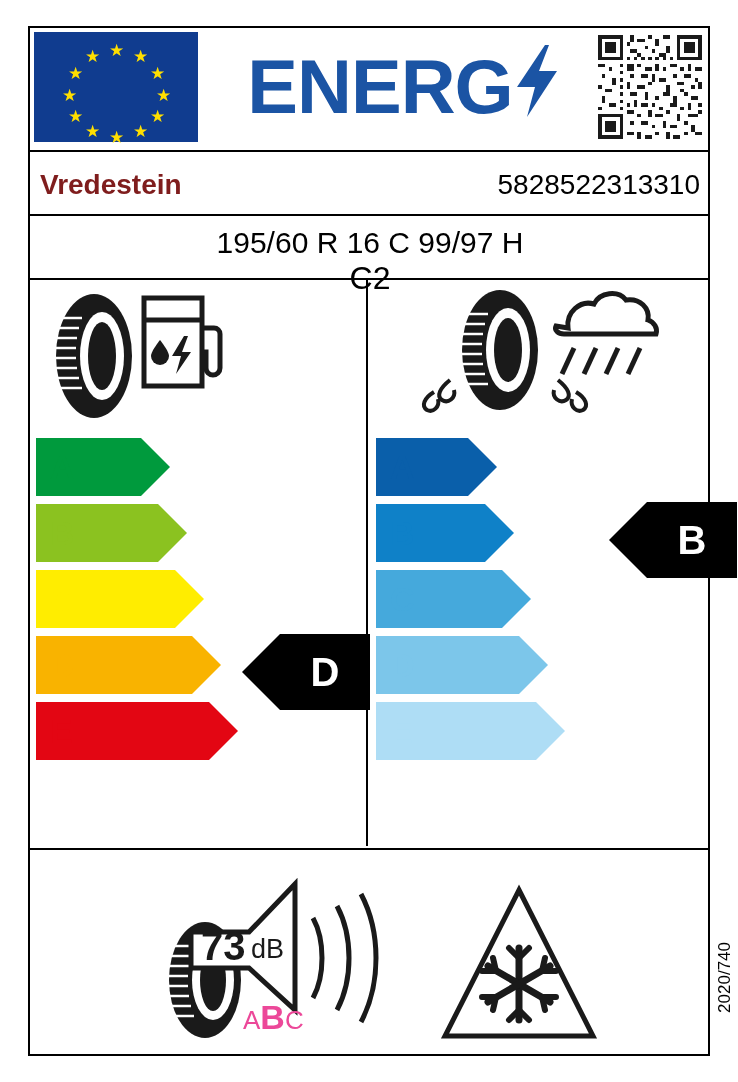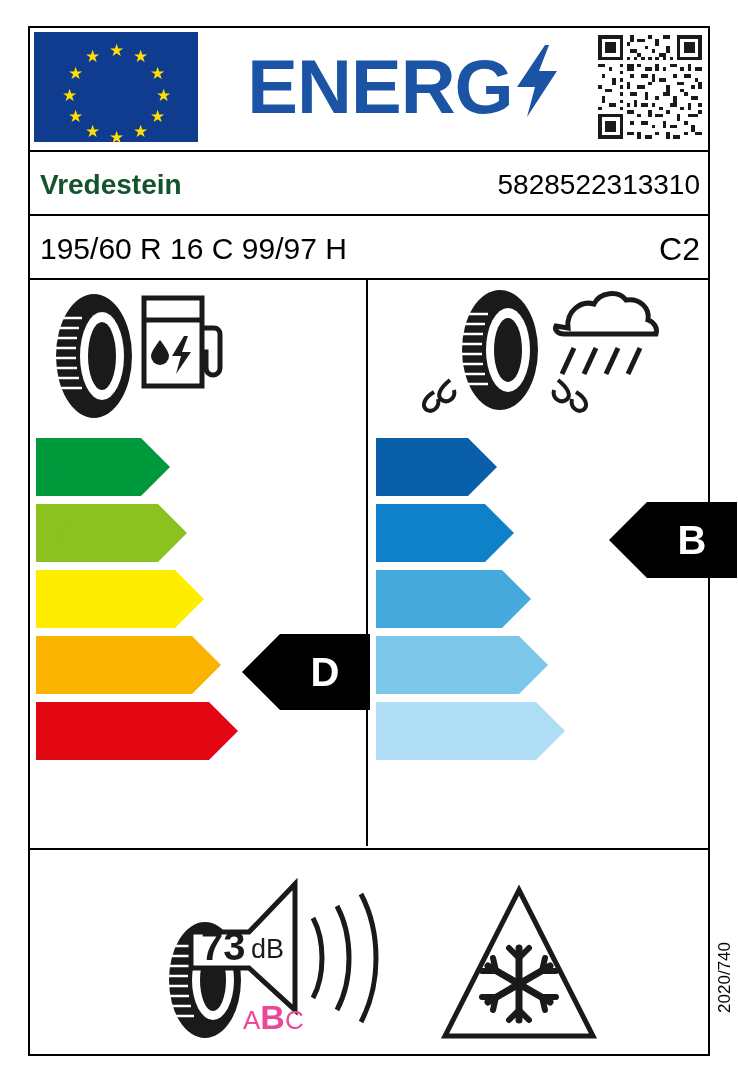--- a/index.html
+++ b/index.html
@@ -103,33 +103,34 @@
   .brand-row {
     position: absolute;
     left: 40px;
     top: 162px;
     width: 660px;
     height: 46px;
     display: flex;
     align-items: center;
     justify-content: space-between;
   }
-  .brand-name { font-size: 28px; font-weight: bold; color: #14532d; }
+  .brand-name { font-size: 28px; font-weight: bold; color: #7f1d1d; }
   .brand-code { font-size: 28px; color: #000; letter-spacing: 0px; }
 
   
   .size-row {
     position: absolute;
     left: 40px;
     top: 226px;
     width: 660px;
     height: 46px;
     display: flex;
     align-items: center;
     justify-content: space-between;
+    flex-direction: column;
   }
   .size-text { font-size: 30px; color: #000; }
   .size-class { font-size: 32px; color: #000; }
 
   
   .col {
     position: absolute;
     top: 284px;
     width: 330px;
     height: 558px;

